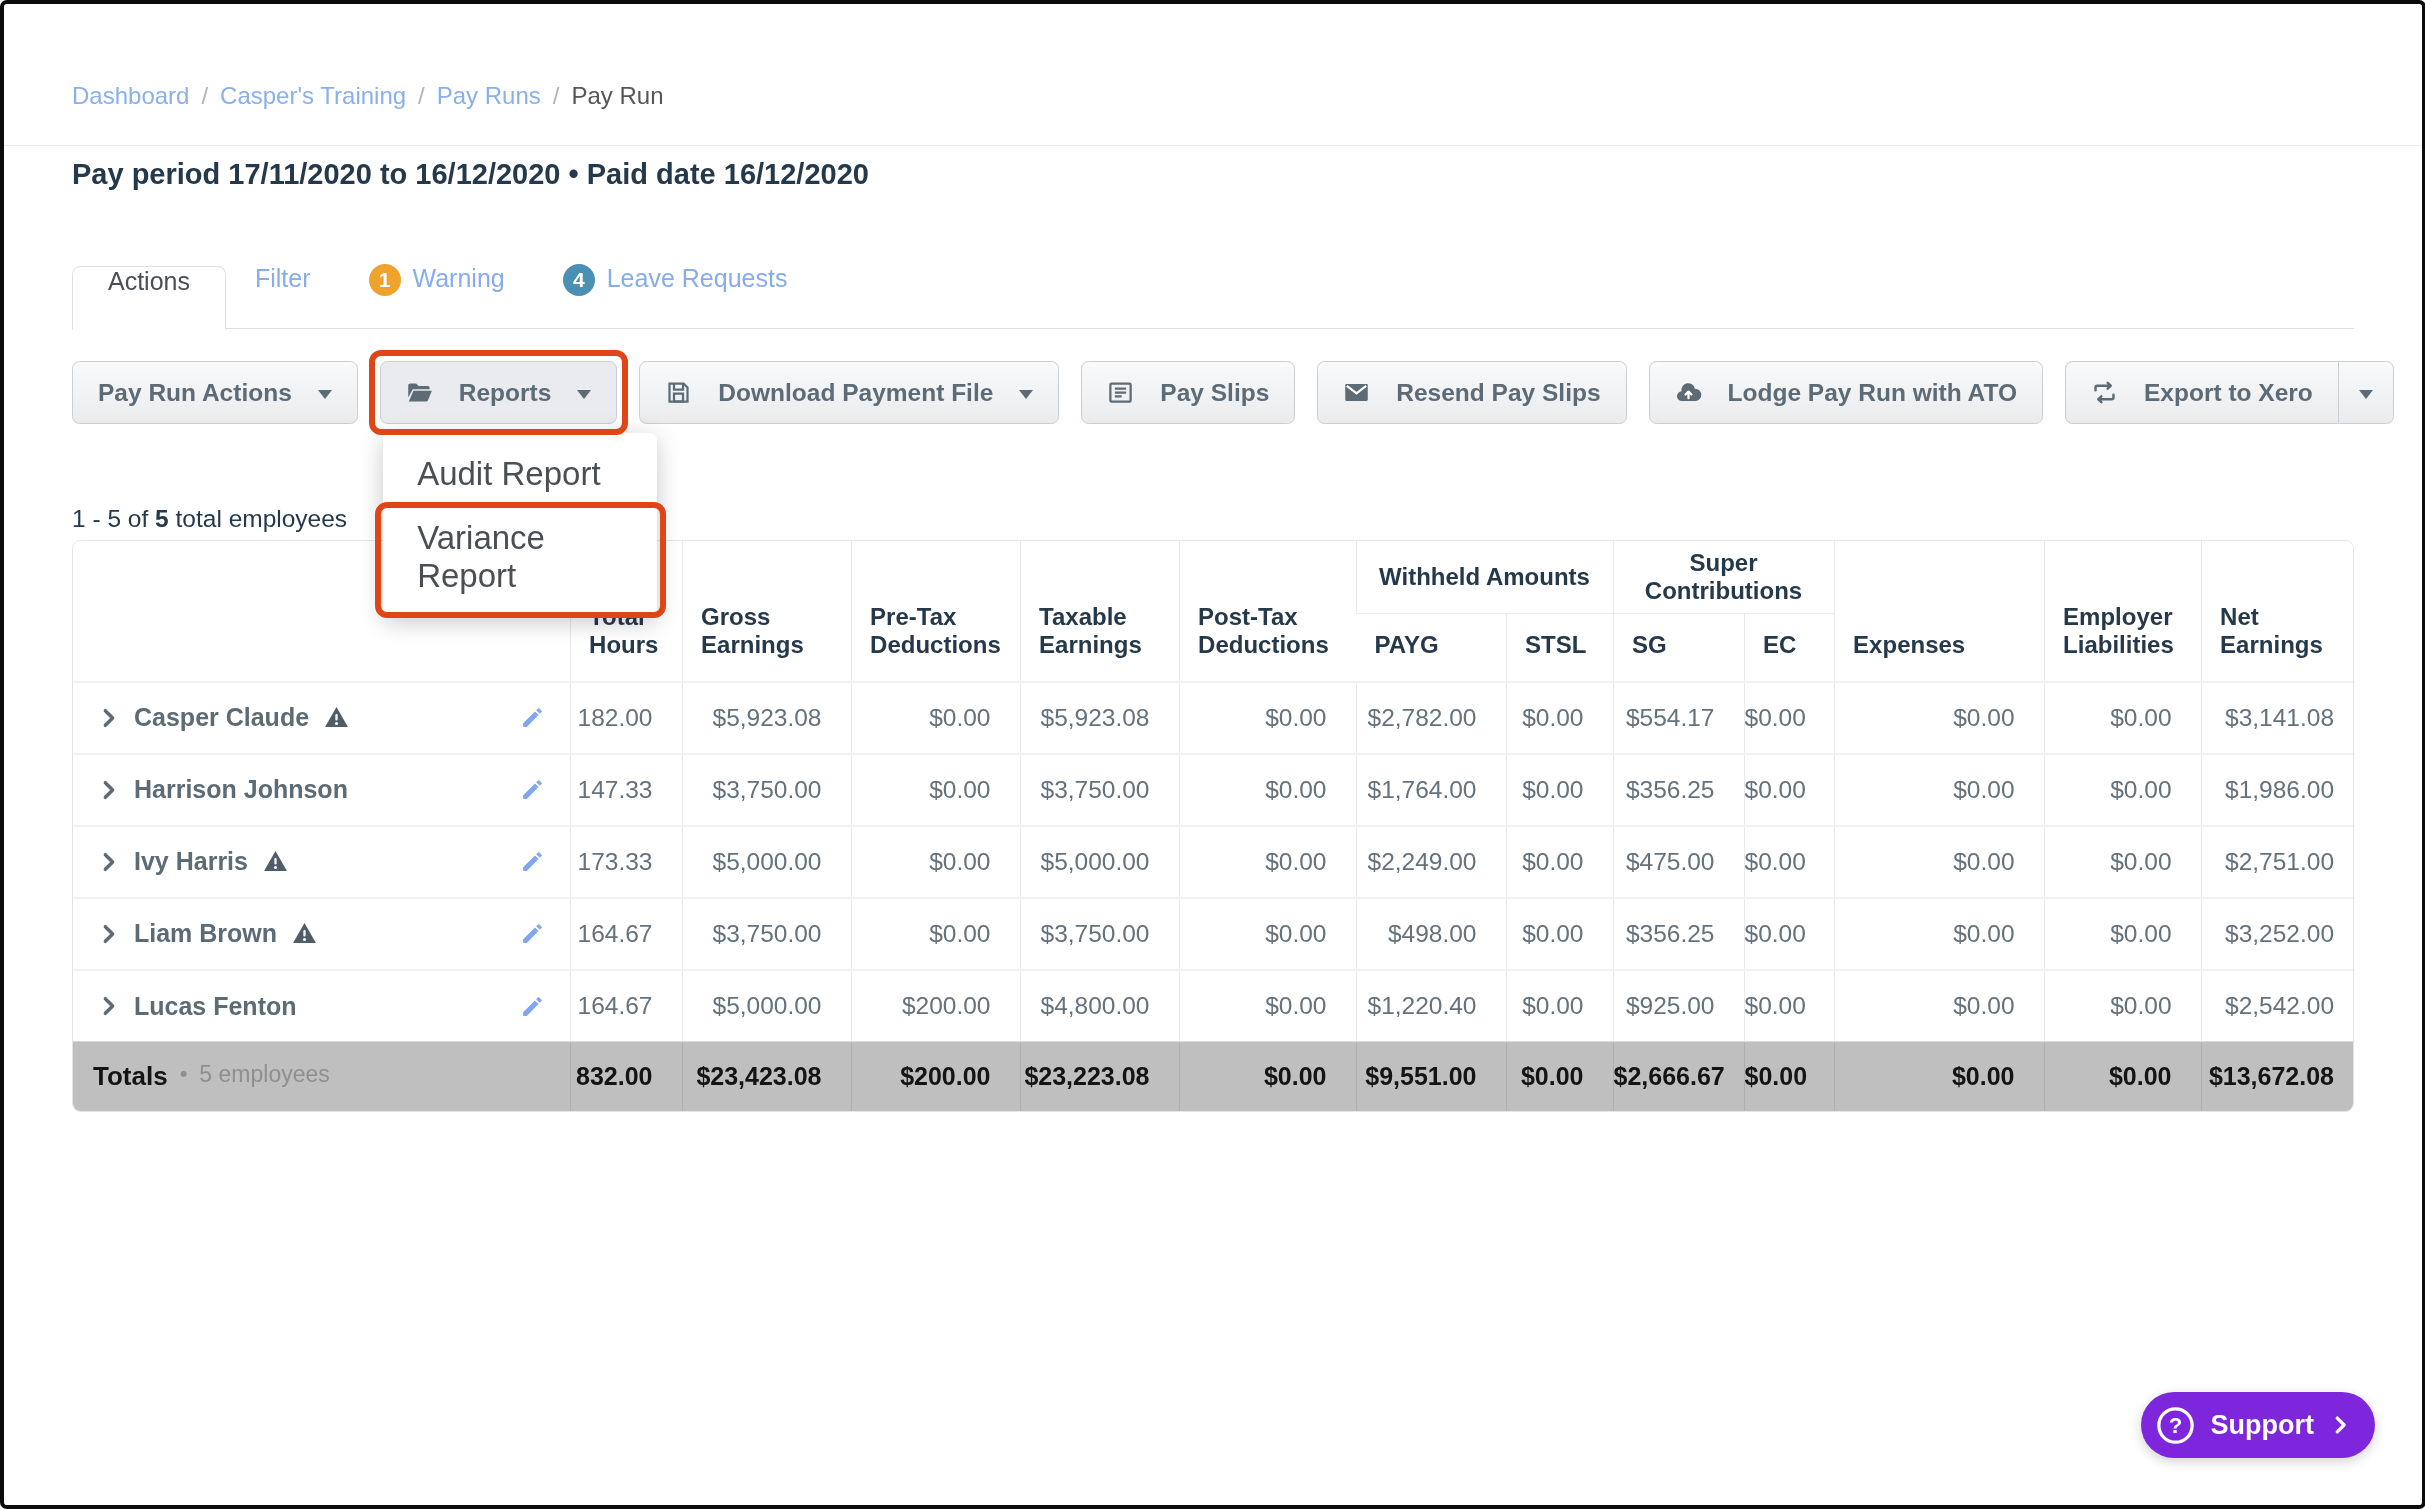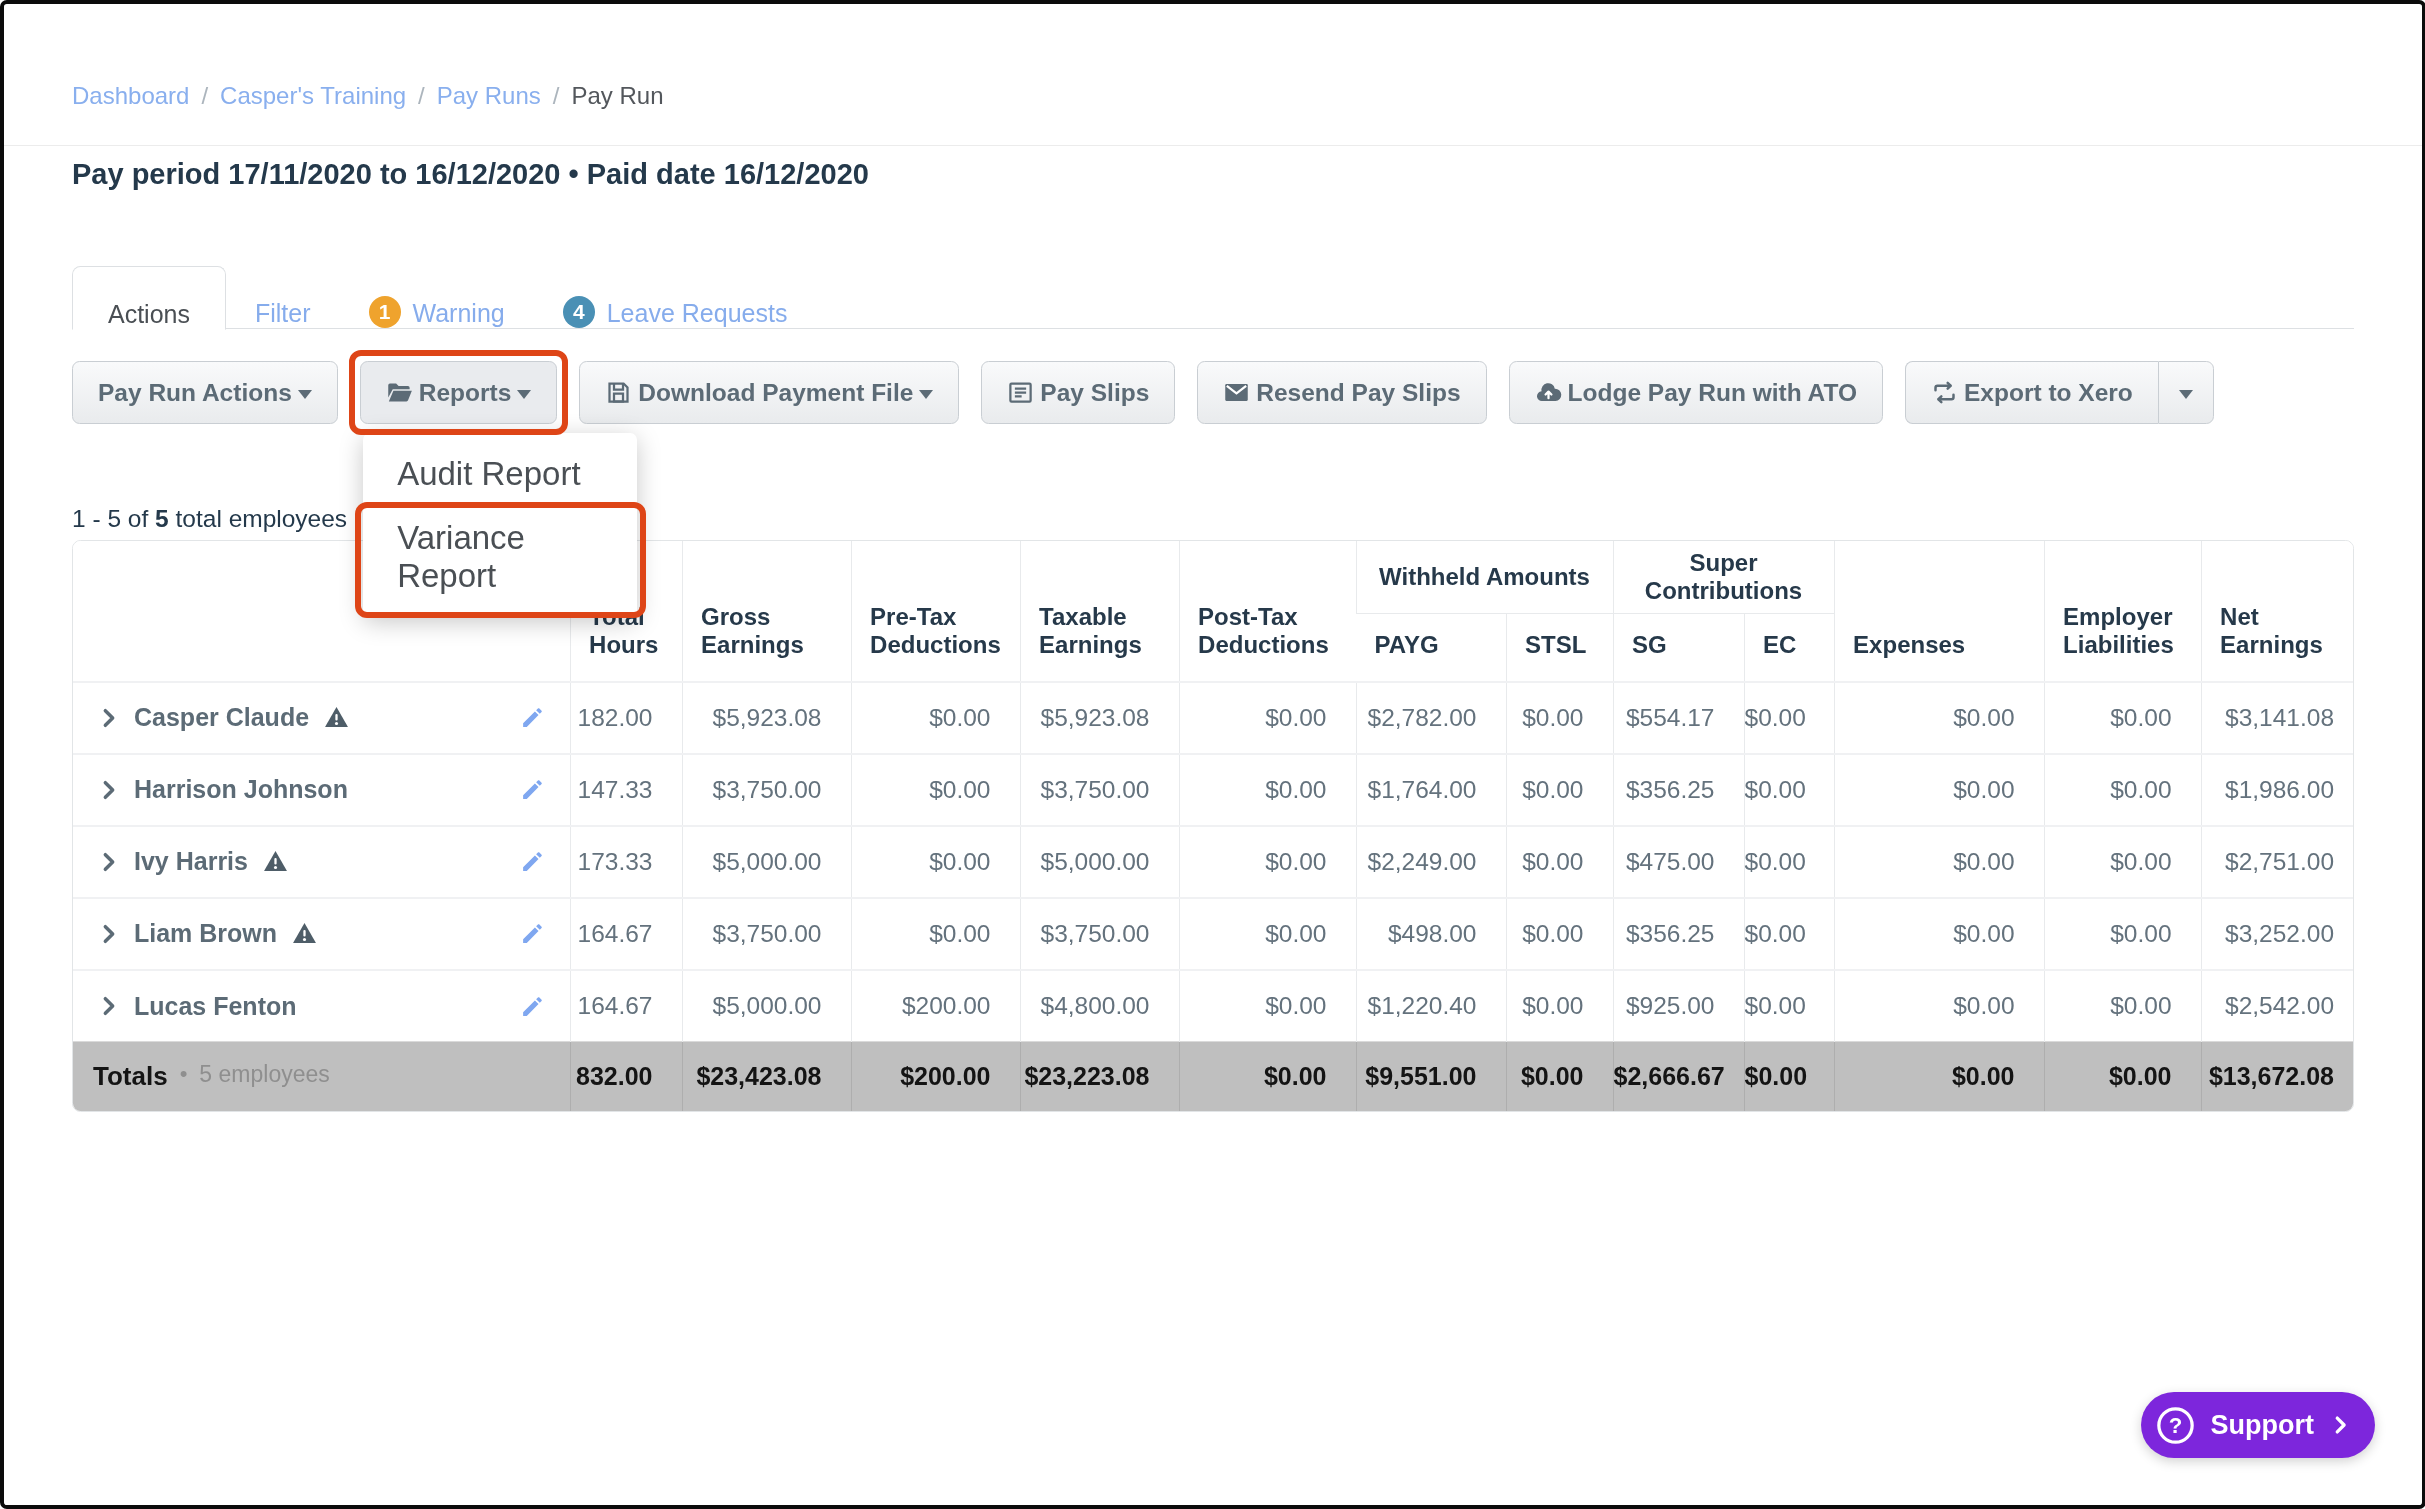--- a/index.html
+++ b/index.html
@@ -24,31 +24,31 @@
   .title-row { display: flex; align-items: center; gap: 18.6px; }
   h1.page-title { font-size: 51px; font-weight: 700; color: #24394B; line-height: 54px; margin-top: -13.5px; letter-spacing: -0.8px; }
   .round-ico { width: 39px; height: 39px; border-radius: 50%; background: #4792BA; display: inline-flex; align-items: center; justify-content: center; }
   .round-ico svg { width: 24px; height: 24px; }
   .pill-ico { width: 49px; height: 39px; border-radius: 13.5px; background: #4792BA; display: inline-flex; align-items: center; justify-content: center; }
   .pill-ico svg { width: 29px; height: 25px; }
   .subtitle { margin-top: 12px; font-size: 29px; font-weight: 700; color: #24394B; }
 
   
   .tabs { display: flex; align-items: flex-end; margin-top: 73px; border-bottom: 1.7px solid #DDE0E3; }
-  .tab { display: inline-flex; align-items: flex-end; gap: 12px; height: 64px; padding: 0 29px; font-size: 25px; color: #86ACEC; cursor: pointer; }
+  .tab { display: inline-flex; align-items: flex-start; gap: 12px; height: 64px; padding: 0 29px; font-size: 25px; color: #86ACEC; cursor: pointer; }
   .tab.active { background: #fff; color: #4A4F54; border: 1.7px solid #DDE0E3; border-bottom: 1.7px solid #fff; border-radius: 8.5px 8.5px 0 0; margin-bottom: -1.7px; padding: 0 35px; }
   .badge { width: 32px; height: 32px; border-radius: 50%; color: #fff; font-size: 21px; font-weight: 700; display: inline-flex; align-items: center; justify-content: center; }
   .badge-warning { background: #EFA32D; }
   .badge-leave { background: #4A90B5; }
 
   
   .toolbar { display: flex; gap: 22px; margin-top: 32px; position: relative; align-items: flex-start; }
   .btn { height: 63px; padding: 0 25px; font-size: 24.5px; font-weight: 700; color: #5C6B76;
          background: linear-gradient(#f9fafb, #e9ebed); border: 1.7px solid #C9CED3; border-radius: 7.6px;
-         display: inline-flex; align-items: center; gap: 6px; cursor: pointer; white-space: nowrap; }
+         display: inline-flex; align-items: center; gap: 26px; cursor: pointer; white-space: nowrap; }
   .btn svg { width: 27px; height: 27px; flex: none; }
   .btn.open { background: #E9EBEE; }
   .caret { width: 0; height: 0; border-left: 7.6px solid transparent; border-right: 7.6px solid transparent; border-top: 9.3px solid currentColor; display: inline-block; margin-top: 3.4px; }
   .btn-group { display: inline-flex; }
   .btn-group .btn.main { border-radius: 7.6px 0 0 7.6px; border-right: none; }
   .btn-group .btn.caret-seg { border-radius: 0 7.6px 7.6px 0; padding: 0 20px; }
 
   .reports-wrap { position: relative; }
   .ann { position: absolute; border: 6.8px solid #DE4517; border-radius: 12px; pointer-events: none; }
   .ann-reports { inset: -11px; z-index: 55; }

